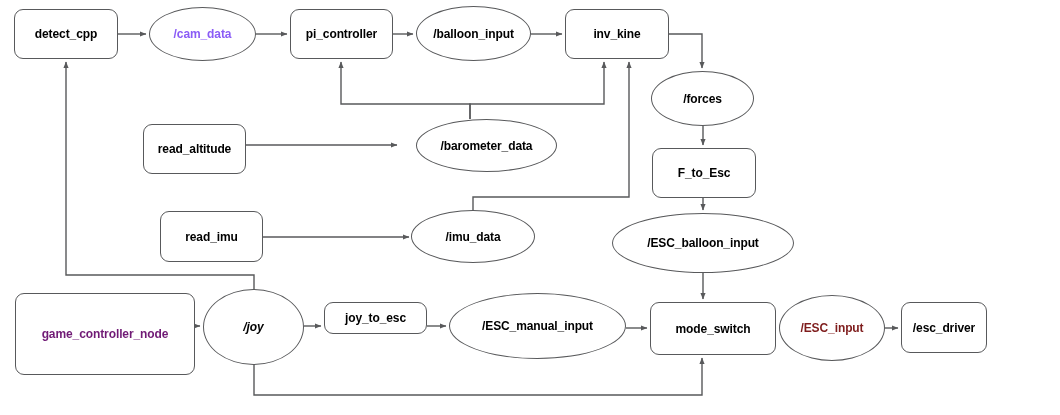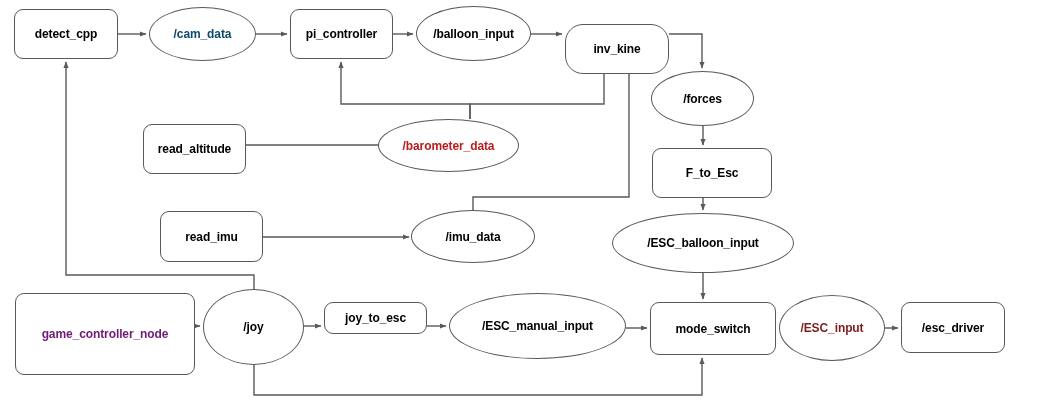--- a/index.html
+++ b/index.html
@@ -65,69 +65,69 @@
         <polyline points="885,328 898,328" fill="none" stroke="#58595b" stroke-width="1.4" stroke-linecap="butt" stroke-linejoin="miter" marker-end="url(#arrowhead)"></polyline>
         <polyline points="254,289 254,275 66,275 66,62" fill="none" stroke="#58595b" stroke-width="1.4" stroke-linecap="butt" stroke-linejoin="miter" marker-end="url(#arrowhead)"></polyline>
         <polyline points="254,365 254,395 702,395 702,358" fill="none" stroke="#58595b" stroke-width="1.4" stroke-linecap="butt" stroke-linejoin="miter" marker-end="url(#arrowhead)"></polyline>
       </g>
   </svg>
 
   <div id="nodes-group">
       <div class="node box" style="left: 14px; top: 9px; width: 104px; height: 50px; border-color: rgb(88, 89, 91); color: rgb(0, 0, 0);">
         <span>detect_cpp</span>
       </div>
-      <div class="node topic" style="left: 149px; top: 7px; width: 107px; height: 54px; border-color: rgb(88, 89, 91); color: #0c4a6e;">
+      <div class="node topic" style="left: 149px; top: 7px; width: 107px; height: 54px; border-color: rgb(88, 89, 91); color: #8b5cf6;">
         <span>/cam_data</span>
       </div>
       <div class="node box" style="left: 290px; top: 9px; width: 103px; height: 50px; border-color: rgb(88, 89, 91); color: rgb(0, 0, 0);">
         <span>pi_controller</span>
       </div>
       <div class="node topic" style="left: 416px; top: 6px; width: 115px; height: 55px; border-color: rgb(88, 89, 91); color: rgb(0, 0, 0);">
         <span>/balloon_input</span>
       </div>
-      <div class="node box" style="left: 565px; top: 24px; width: 104px; height: 50px; border-color: rgb(88, 89, 91); color: rgb(0, 0, 0); border-radius: 18px;">
+      <div class="node box" style="left: 565px; top: 9px; width: 104px; height: 50px; border-color: rgb(88, 89, 91); color: rgb(0, 0, 0);">
         <span>inv_kine</span>
       </div>
       <div class="node topic" style="left: 651px; top: 71px; width: 103px; height: 55px; border-color: rgb(88, 89, 91); color: rgb(0, 0, 0);">
         <span>/forces</span>
       </div>
-      <div class="node box" style="left: 652px; top: 148px; width: 120px; height: 50px; border-color: rgb(88, 89, 91); color: rgb(0, 0, 0);">
+      <div class="node box" style="left: 652px; top: 148px; width: 104px; height: 50px; border-color: rgb(88, 89, 91); color: rgb(0, 0, 0);">
         <span>F_to_Esc</span>
       </div>
       <div class="node topic" style="left: 612px; top: 213px; width: 182px; height: 60px; border-color: rgb(88, 89, 91); color: rgb(0, 0, 0);">
         <span>/ESC_balloon_input</span>
       </div>
       <div class="node box" style="left: 143px; top: 124px; width: 103px; height: 50px; border-color: rgb(88, 89, 91); color: rgb(0, 0, 0);">
         <span>read_altitude</span>
       </div>
-      <div class="node topic" style="left: 378px; top: 119px; width: 141px; height: 53px; border-color: rgb(88, 89, 91); color: #b91c1c;">
+      <div class="node topic" style="left: 416px; top: 119px; width: 141px; height: 53px; border-color: rgb(88, 89, 91); color: #000000;">
         <span>/barometer_data</span>
       </div>
       <div class="node box" style="left: 143px; top: 211px; width: 103px; height: 51px; border-color: rgb(88, 89, 91); color: rgb(0, 0, 0); margin-left: 17px;">
         <span>read_imu</span>
       </div>
       <div class="node topic" style="left: 411px; top: 210px; width: 124px; height: 53px; border-color: rgb(88, 89, 91); color: rgb(0, 0, 0);">
         <span>/imu_data</span>
       </div>
       <div class="node box" style="left: 15px; top: 293px; width: 180px; height: 82px; border-color: rgb(88, 89, 91); color: #701a75;">
         <span>game_controller_node</span>
       </div>
-      <div class="node topic" style="left: 203px; top: 289px; width: 101px; height: 76px; border-color: rgb(88, 89, 91); color: rgb(0, 0, 0);">
+      <div class="node topic" style="left: 203px; top: 289px; width: 101px; height: 76px; border-color: rgb(88, 89, 91); color: rgb(0, 0, 0); font-style: italic;">
         <span>/joy</span>
       </div>
       <div class="node box" style="left: 324px; top: 302px; width: 103px; height: 32px; border-color: rgb(88, 89, 91); color: rgb(0, 0, 0);">
         <span>joy_to_esc</span>
       </div>
       <div class="node topic" style="left: 449px; top: 293px; width: 177px; height: 66px; border-color: rgb(88, 89, 91); color: rgb(0, 0, 0);">
         <span>/ESC_manual_input</span>
       </div>
       <div class="node box" style="left: 650px; top: 302px; width: 126px; height: 53px; border-color: rgb(88, 89, 91); color: rgb(0, 0, 0);">
         <span>mode_switch</span>
       </div>
       <div class="node topic" style="left: 779px; top: 295px; width: 106px; height: 66px; border-color: rgb(88, 89, 91); color: #7f1d1d;">
         <span>/ESC_input</span>
       </div>
-      <div class="node box" style="left: 901px; top: 302px; width: 104px; height: 51px; border-color: rgb(88, 89, 91); color: rgb(0, 0, 0);">
+      <div class="node box" style="left: 901px; top: 302px; width: 86px; height: 51px; border-color: rgb(88, 89, 91); color: rgb(0, 0, 0);">
         <span>/esc_driver</span>
       </div>
     </div>
 
 </div>
 
 </body></html>

